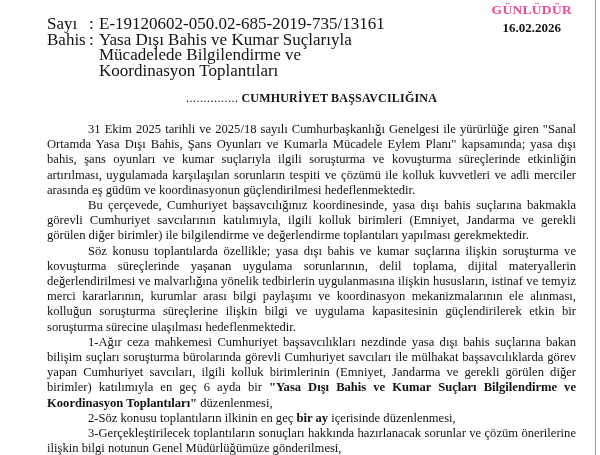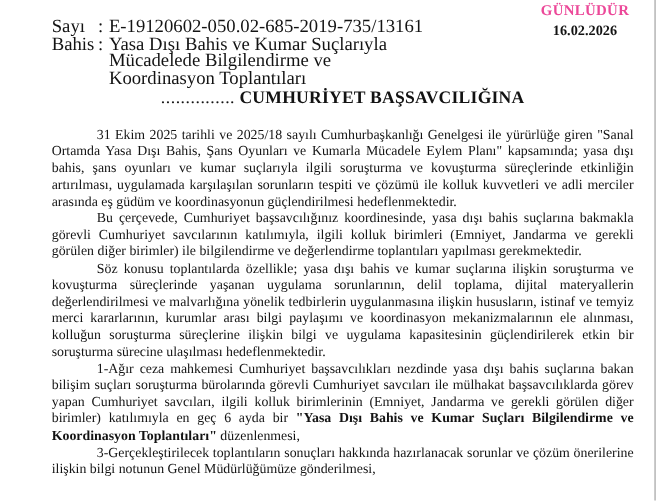--- a/index.html
+++ b/index.html
@@ -44,23 +44,23 @@
   .meta {
     margin-top: 14px;
     font-size: 17px;
     line-height: 15.5px;
   }
   .meta-row { display: flex; }
   .meta-label { width: 42px; flex: 0 0 42px; }
   .meta-colon { width: 10px; flex: 0 0 10px; }
   .meta-value { white-space: nowrap; }
   .salutation {
-    margin-top: 3px;
+    margin-top: 13px;
     text-align: center;
-    font-size: 16px;
+    font-size: 12px;
   }
   .salutation .dots { font-weight: normal; letter-spacing: 0.5px; }
   .salutation .title { font-weight: bold; letter-spacing: 0.2px; }
   .body-text {
     margin-top: 16px;
     font-size: 12.6px;
     line-height: 15.2px;
     text-align: justify;
   }
   .body-text p {
@@ -107,17 +107,18 @@
   <div class="salutation">
     <span class="dots">...............</span>
     <span class="title">CUMHURİYET BAŞSAVCILIĞINA</span>
   </div>
 
   <div class="body-text">
     <p>31 Ekim 2025 tarihli ve 2025/18 sayılı Cumhurbaşkanlığı Genelgesi ile yürürlüğe giren "Sanal Ortamda Yasa Dışı Bahis, Şans Oyunları ve Kumarla Mücadele Eylem Planı" kapsamında; yasa dışı bahis, şans oyunları ve kumar suçlarıyla ilgili soruşturma ve kovuşturma süreçlerinde etkinliğin artırılması, uygulamada karşılaşılan sorunların tespiti ve çözümü ile kolluk kuvvetleri ve adli merciler arasında eş güdüm ve koordinasyonun güçlendirilmesi hedeflenmektedir.</p>
     <p>Bu çerçevede, Cumhuriyet başsavcılığınız koordinesinde, yasa dışı bahis suçlarına bakmakla görevli Cumhuriyet savcılarının katılımıyla, ilgili kolluk birimleri (Emniyet, Jandarma ve gerekli görülen diğer birimler) ile bilgilendirme ve değerlendirme toplantıları yapılması gerekmektedir.</p>
     <p>Söz konusu toplantılarda özellikle; yasa dışı bahis ve kumar suçlarına ilişkin soruşturma ve kovuşturma süreçlerinde yaşanan uygulama sorunlarının, delil toplama, dijital materyallerin değerlendirilmesi ve malvarlığına yönelik tedbirlerin uygulanmasına ilişkin hususların, istinaf ve temyiz merci kararlarının, kurumlar arası bilgi paylaşımı ve koordinasyon mekanizmalarının ele alınması, kolluğun soruşturma süreçlerine ilişkin bilgi ve uygulama kapasitesinin güçlendirilerek etkin bir soruşturma sürecine ulaşılması hedeflenmektedir.</p>
     <p><span>1-Ağır ceza mahkemesi Cumhuriyet başsavcılıkları nezdinde yasa dışı bahis suçlarına bakan bilişim suçları soruşturma bürolarında görevli Cumhuriyet savcıları ile mülhakat başsavcılıklarda görev yapan Cumhuriyet savcıları, ilgili kolluk birimlerinin (Emniyet, Jandarma ve gerekli görülen diğer birimler) katılımıyla en geç 6 ayda bir </span><span class="b">"Yasa Dışı Bahis ve Kumar Suçları Bilgilendirme ve Koordinasyon Toplantıları"</span><span> düzenlenmesi,</span></p>
+    <p><span>2-Söz konusu toplantıların ilkinin en geç </span><span class="b">bir ay</span><span> içerisinde düzenlenmesi,</span></p>
     <p>3-Gerçekleştirilecek toplantıların sonuçları hakkında hazırlanacak  sorunlar ve çözüm önerilerine ilişkin bilgi notunun Genel Müdürlüğümüze gönderilmesi,</p>
 
   </div>
 
 </div>
 
 </body></html>

